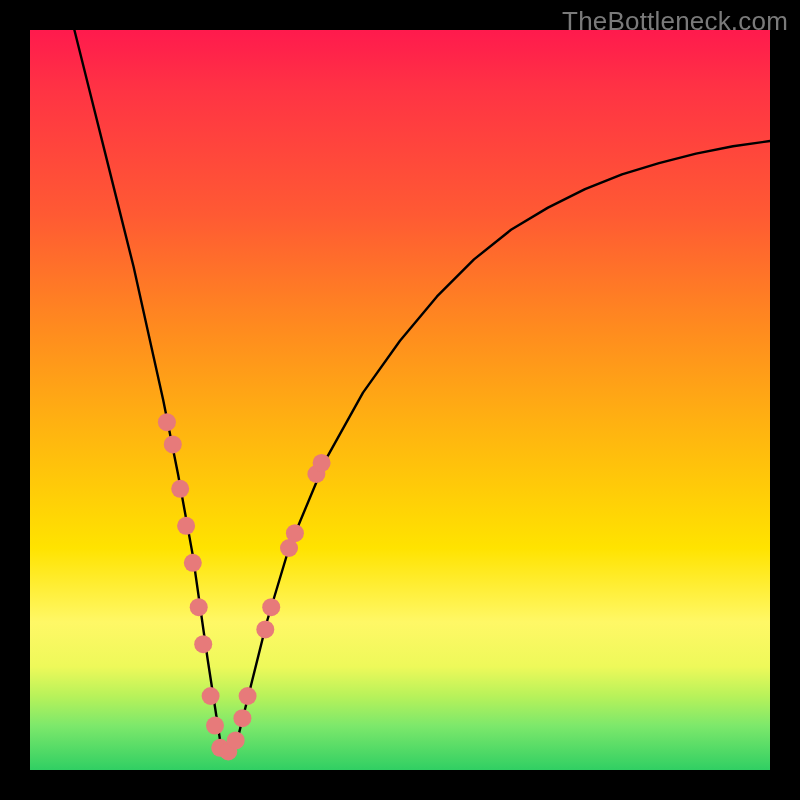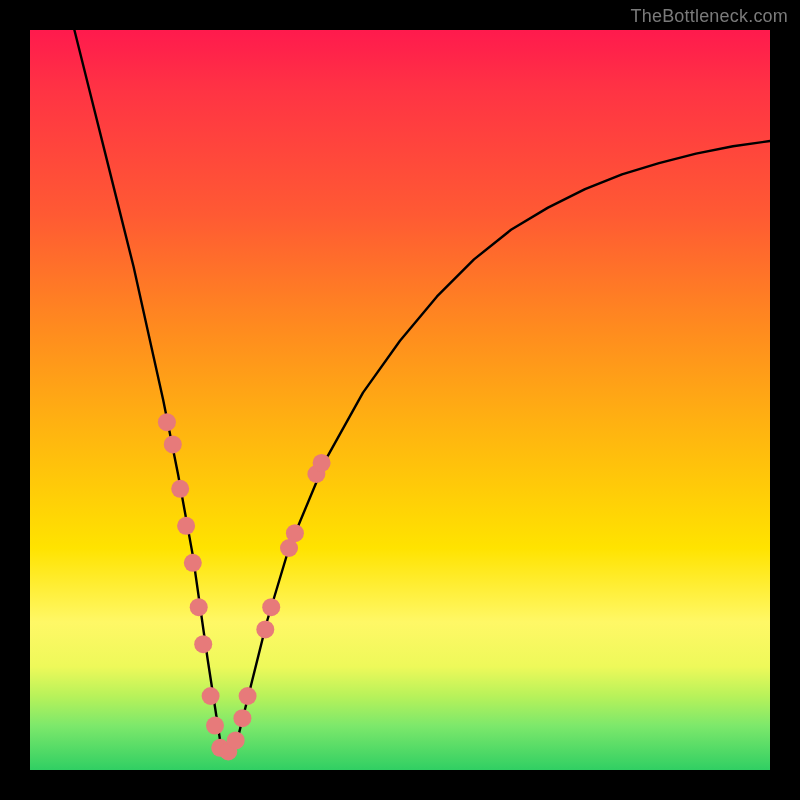--- a/index.html
+++ b/index.html
@@ -37,21 +37,21 @@
       #b8f25a 90%,
       #7de86b 94%,
       #30cf63 100%
     );
   }
   .watermark {
     position: absolute;
     top: 6px;
     right: 12px;
     color: #7a7a7a;
-    font-size: 18px;
+    font-size: 26px;
     font-weight: 500;
     letter-spacing: 0.2px;
     user-select: none;
     text-align: right;
   }
   svg.curve {
     position: absolute;
     left: 0;
     top: 0;
     width: 740px;

